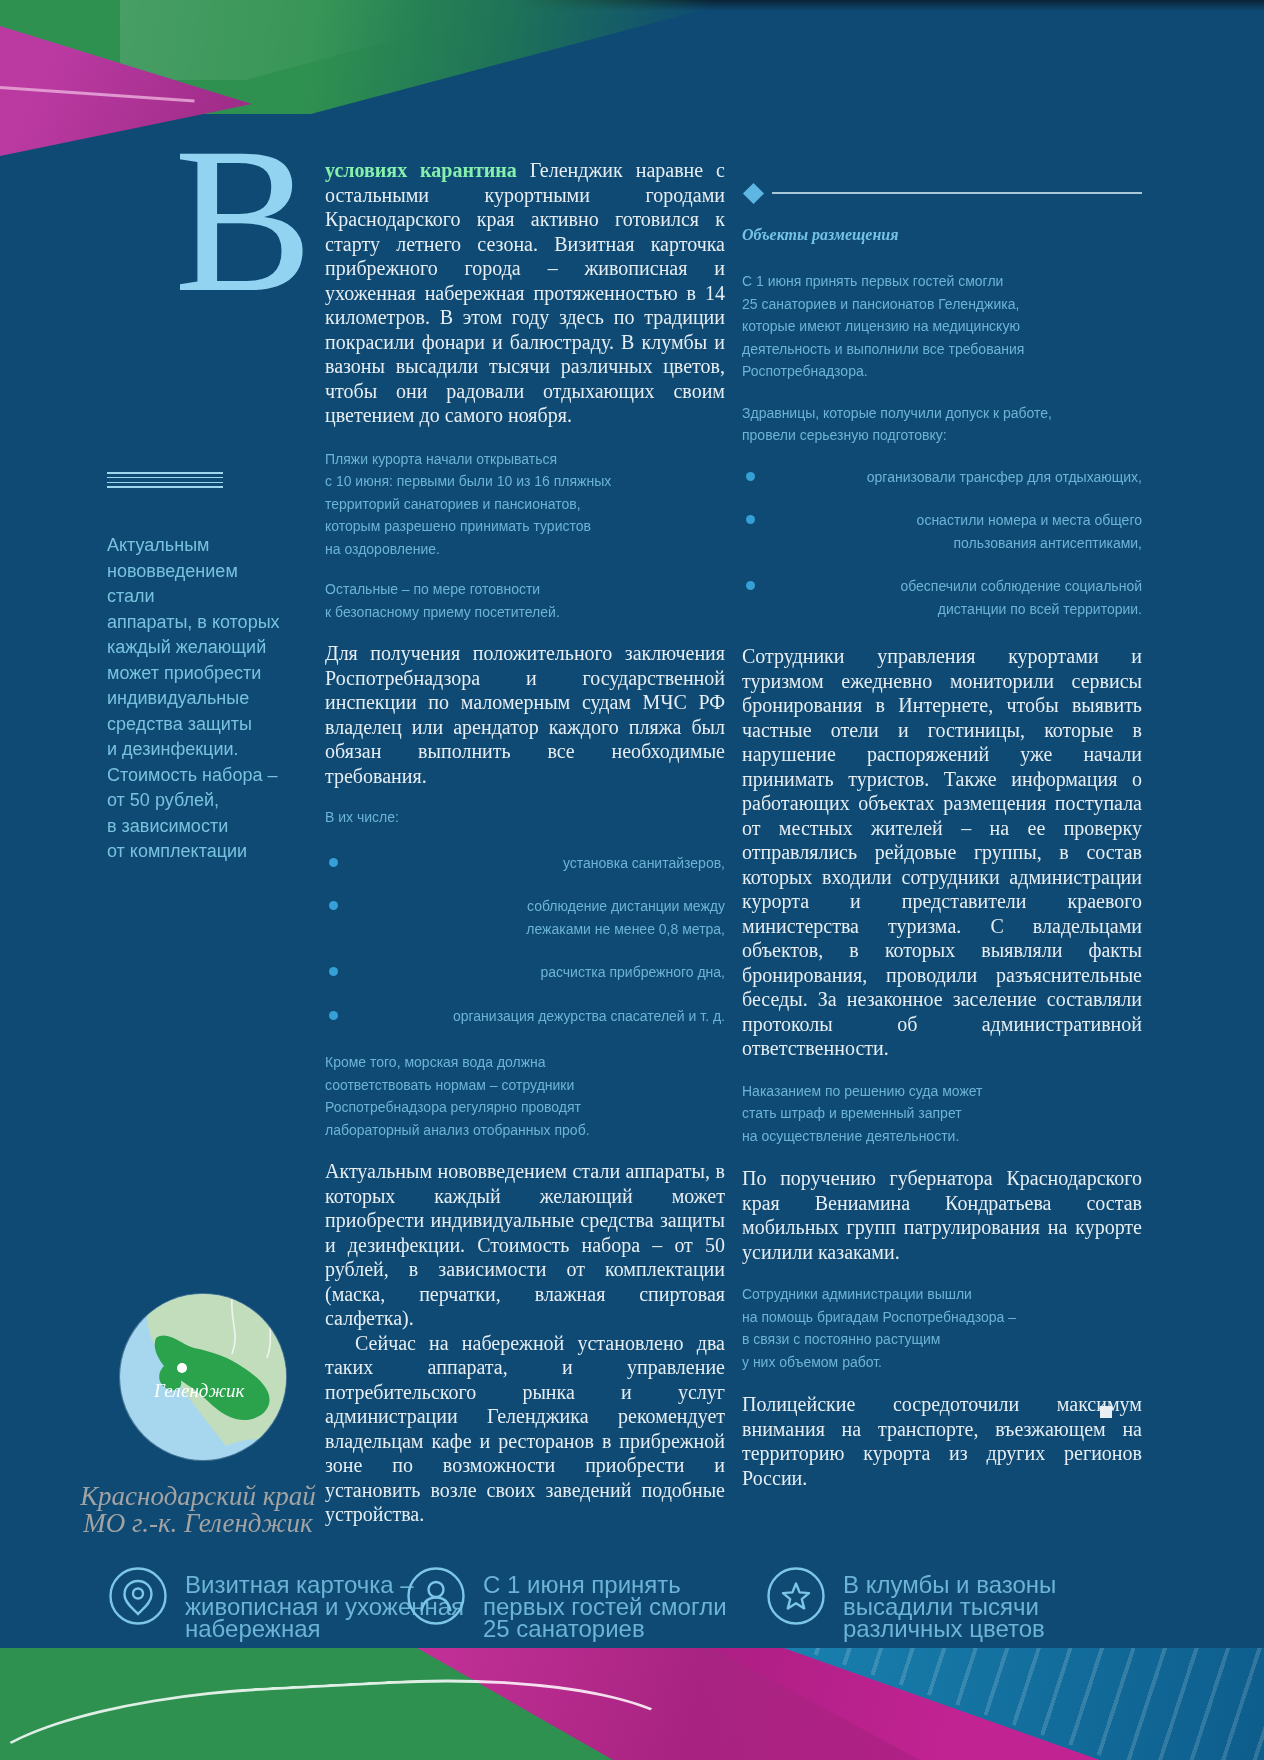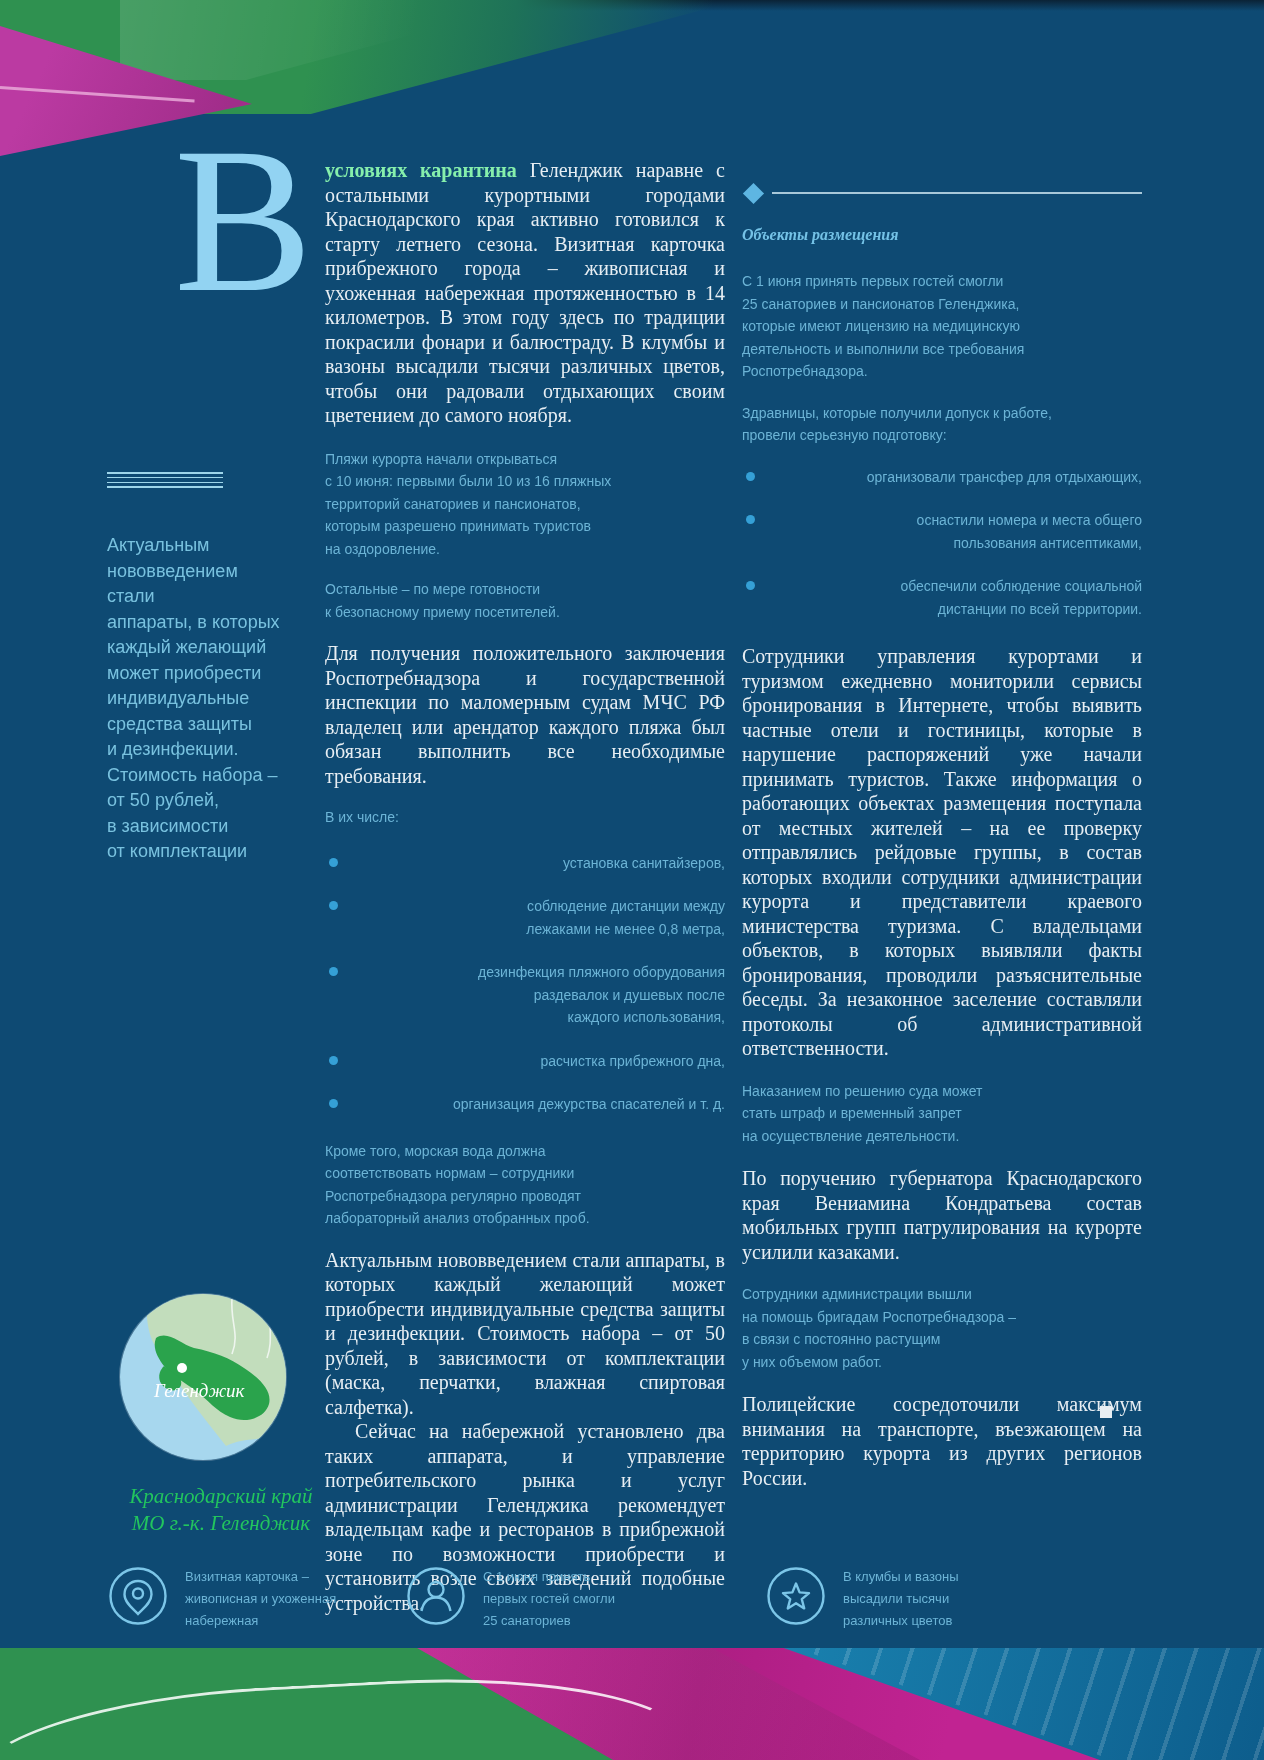--- a/index.html
+++ b/index.html
@@ -59,27 +59,27 @@
   .rhead{font-family:"Liberation Serif",serif;font-style:italic;font-weight:bold;
          color:#74c2e6;font-size:16px;line-height:28px;margin:0 0 21px;}
   .rcol .p-sans{margin:0 0 19px;}
   .rcol .p-serif{margin:0 0 19px;font-family:Liberation Serif, serif;}
 
   .endmark{position:absolute;left:1100px;top:1406px;width:12px;height:12px;background:#e8eef2;}
 
   
   .map{position:absolute;left:120px;top:1294px;width:166px;height:166px;border-radius:50%;
        overflow:hidden;box-shadow:0 0 0 1px rgba(255,255,255,.25);}
-  .map-caption{position:absolute;left:73px;top:1483px;width:296px;text-align:center;
-       font-family:"Liberation Serif",serif;font-style:italic;font-size:21px;line-height:27px;
-       color:#22c55e;white-space:pre-line;}
+  .map-caption{position:absolute;left:50px;top:1483px;width:296px;text-align:center;
+       font-family:"Liberation Serif",serif;font-style:italic;font-size:27px;line-height:27px;
+       color:#a3a3a3;white-space:pre-line;}
 
   
   .fitem{position:absolute;top:1566px;display:flex;gap:17px;align-items:flex-start;}
-  .fitem .ftext{margin-top:0;font-size:13px;line-height:22px;color:#6cb4d6;white-space:pre-line;}
+  .fitem .ftext{margin-top:8px;font-size:24px;line-height:22px;color:#6cb4d6;white-space:pre-line;}
   .fi-1{left:108px;} .fi-2{left:406px;} .fi-3{left:766px;}
 
   .pagenum{position:absolute;left:990px;top:1676px;font-size:17px;letter-spacing:.5px;color:#eef3f6;}
 
   
   .band{position:absolute;left:0;top:1648px;width:1264px;height:112px;overflow:hidden;
         background:linear-gradient(100deg,#c12392 30%,#ad1e83 55%,#c12392 75%);}
   .band-fold{position:absolute;left:400px;top:0;width:520px;height:112px;opacity:.55;
         background:linear-gradient(115deg,rgba(255,255,255,.12),rgba(0,0,0,.14));
         clip-path:polygon(0 0,60% 0,100% 100%,20% 100%);}
@@ -137,23 +137,20 @@
 которым разрешено принимать туристов
 на оздоровление.</p>
     <p class="sans p-sans">Остальные – по мере готовности
 к безопасному приему посетителей.</p>
     <p class="serif p-serif">Для получения положительного заключения Роспотребнадзора и государственной инспекции по маломерным судам МЧС РФ владелец или арендатор каждого пляжа был обязан выполнить все необходимые требования.</p>
     <p class="sans list-intro">В их числе:</p>
     <ul class="blist">
       <li class="sans">установка санитайзеров,</li>
       <li class="sans">соблюдение дистанции между
 лежаками не менее 0,8 метра,</li>
-      <li class="sans">дезинфекция пляжного оборудования
-раздевалок и душевых после
-каждого использования,</li>
       <li class="sans">расчистка прибрежного дна,</li>
       <li class="sans">организация дежурства спасателей и т. д.</li>
     </ul>
     <p class="sans p-sans">Кроме того, морская вода должна
 соответствовать нормам – сотрудники
 Роспотребнадзора регулярно проводят
 лабораторный анализ отобранных проб.</p>
     <p class="serif p-machines">Актуальным нововведением стали аппараты, в которых каждый желающий может приобрести индивидуальные средства защиты и дезинфекции. Стоимость набора – от 50 рублей, в зависимости от комплектации (маска, перчатки, влажная спиртовая салфетка).</p>
     <p class="serif p-machines2">Сейчас на набережной установлено два таких аппарата, и управление потребительского рынка и услуг администрации Геленджика рекомендует владельцам кафе и ресторанов в прибрежной зоне по возможности приобрести и установить возле своих заведений подобные устройства.</p>
   </div>

